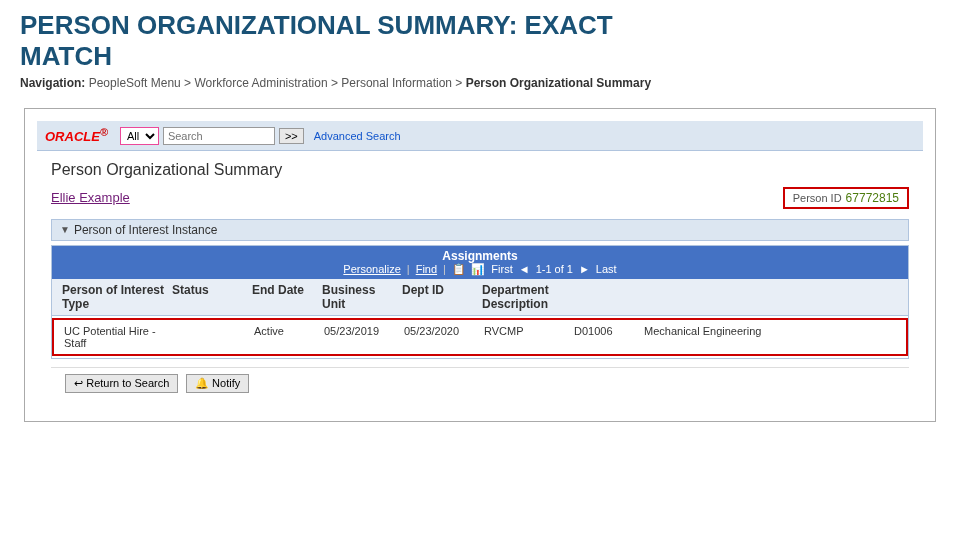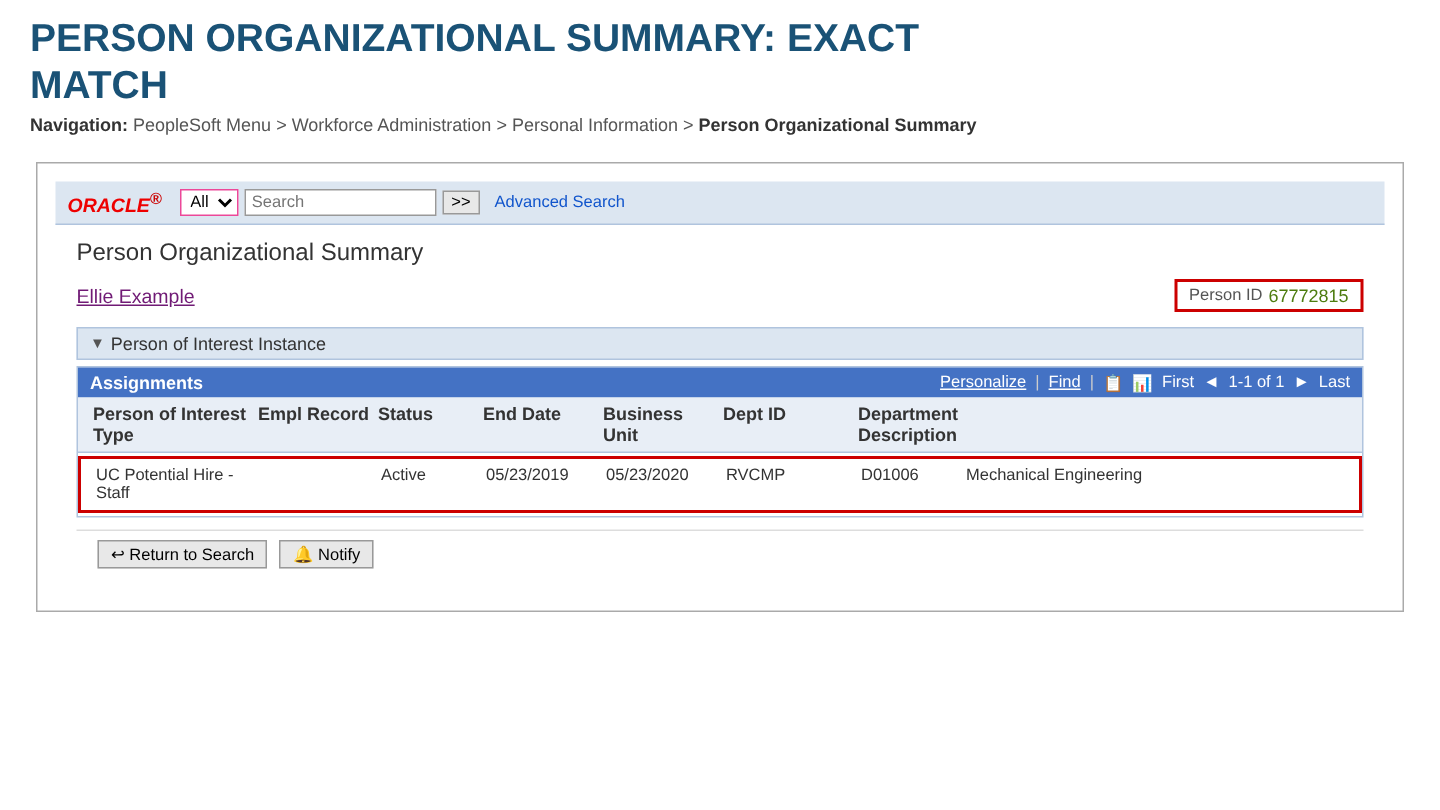--- a/index.html
+++ b/index.html
@@ -86,21 +86,21 @@
     .ps-search-select {
       font-size: 11px;
       padding: 1px 2px;
       border: 1px solid #ec4899;
       background: #fff;
     }
     .ps-search-input {
       font-size: 11px;
       padding: 2px 4px;
       border: 1px solid #999;
-      width: 128px;
+      width: 112px;
     }
     .ps-search-btn {
       font-size: 11px;
       padding: 1px 5px;
       background: #e8e8e8;
       border: 1px solid #999;
       cursor: pointer;
     }
     .ps-adv-search {
       font-size: 11px;
@@ -173,20 +173,21 @@
     .ps-table-section {
       border: 1px solid #b0c4de;
       margin-bottom: 8px;
     }
     .ps-table-header {
       background: #4472c4;
       padding: 3px 8px;
       display: flex;
       align-items: center;
       justify-content: space-between;
+      flex-direction: column;
     }
     .ps-table-header-label {
       color: #fff;
       font-size: 12px;
       font-weight: bold;
     }
     .ps-table-controls {
       display: flex;
       align-items: center;
       gap: 6px;
@@ -316,21 +317,20 @@
             <span class="ps-nav-info">First</span>
             <span>◄</span>
             <span class="ps-nav-info">1-1 of 1</span>
             <span>►</span>
             <span class="ps-nav-info">Last</span>
           </div>
         </div>
 
         <div class="ps-col-headers">
           <div class="ps-col-header">Person of Interest Type</div>
-          <div class="ps-col-header">Empl Record</div>
           <div class="ps-col-header">Status</div>
           <div class="ps-col-header">End Date</div>
           <div class="ps-col-header">Business Unit</div>
           <div class="ps-col-header">Dept ID</div>
           <div class="ps-col-header">Department Description</div>
         </div>
 
         <div class="ps-data-row">
           <div class="ps-data-cell">UC Potential Hire - Staff</div>
           <div class="ps-data-cell"></div>

